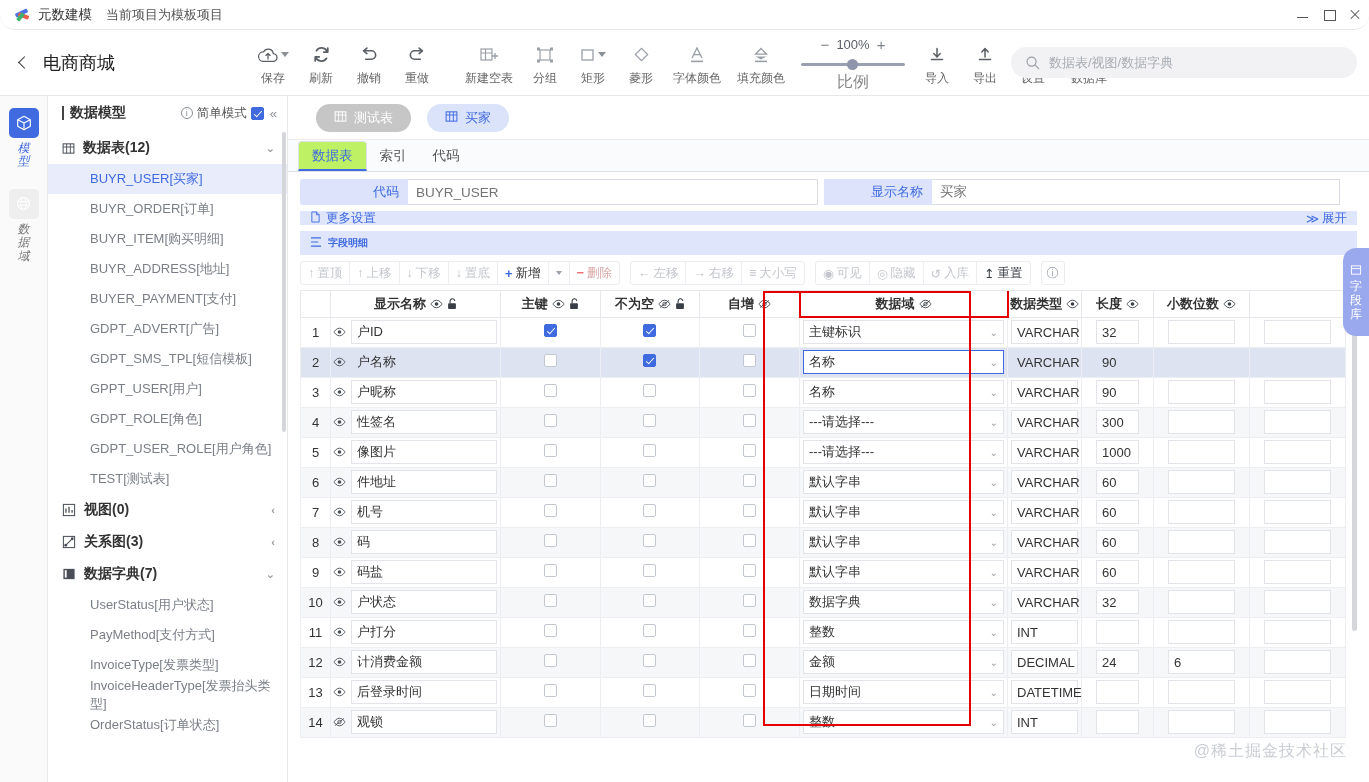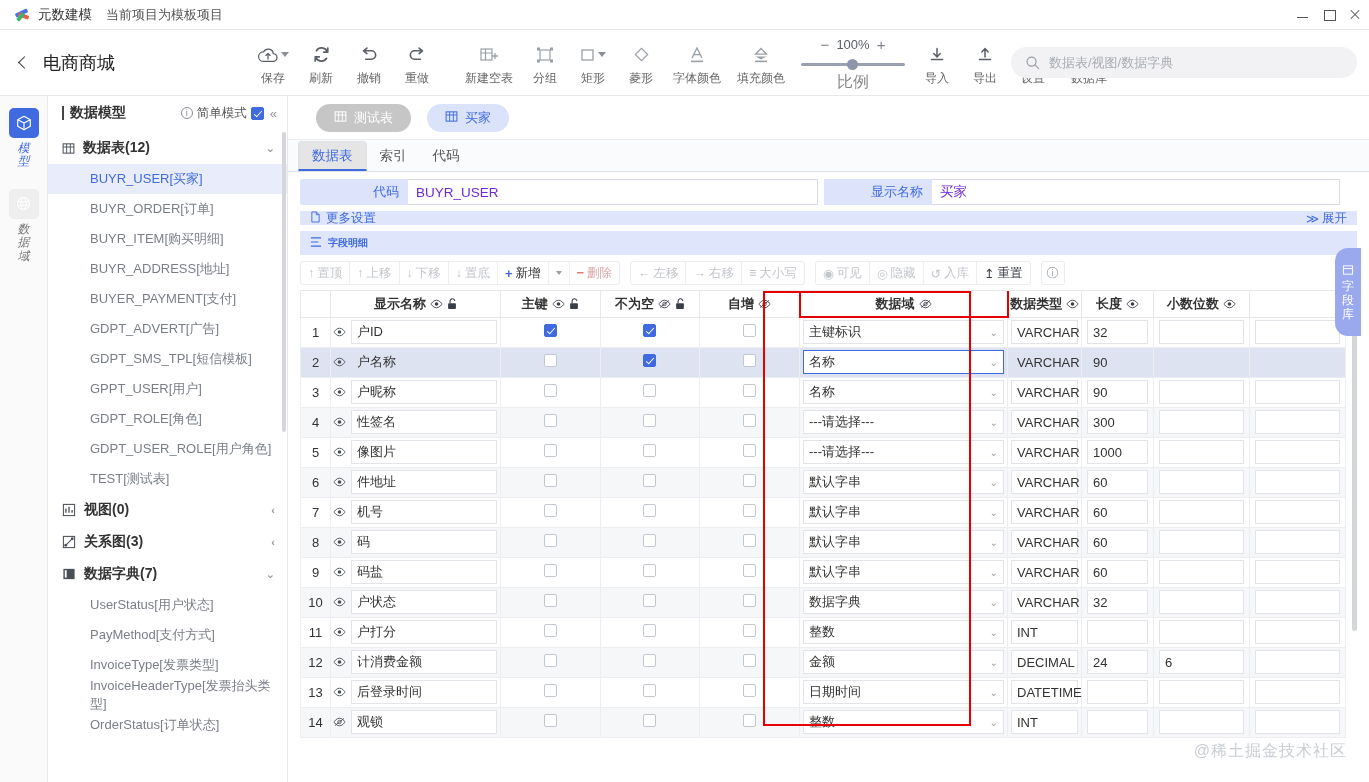--- a/index.html
+++ b/index.html
@@ -7,21 +7,21 @@
     width: 1369px; height: 782px;
     font-family: "Liberation Sans", "DejaVu Sans", sans-serif;
     font-size: 13px; color: #333;
     background: #fff; overflow: hidden;
   }
   body { position: relative; }
 
   
   .titlebar {
     height: 30px; background: #fff; border-bottom: 1px solid #e8e8e8;
-    display: flex; align-items: center; padding: 0 6px; position: relative;
+    display: flex; align-items: center; padding: 0 6px; position: relative; border-radius: 15px;
   }
   .logo-mark { width: 18px; height: 16px; margin: 0 6px 0 8px; position: relative; }
   .logo-mark i { position: absolute; display: block; border-radius: 1px; }
   .lg1 { width: 13px; height: 4px; background: #4a72e8; transform: rotate(-25deg); left: 1px; top: 4px; }
   .lg2 { width: 11px; height: 4px; background: #e8604a; transform: rotate(20deg); left: 4px; top: 7px; }
   .lg3 { width: 9px; height: 4px; background: #3fb36b; transform: rotate(-50deg); left: 2px; top: 8px; }
   .app-title { font-size: 13.5px; color: #333; }
   .app-subtitle { font-size: 13px; color: #555; margin-left: 14px; }
   .wincontrols { position: absolute; right: 8px; top: 0; height: 30px; display: flex; align-items: center; gap: 14px; }
   .wc { width: 12px; height: 12px; position: relative; cursor: default; }
@@ -135,30 +135,30 @@
   .chiprow { height: 44px; display: flex; align-items: center; padding-left: 28px; gap: 16px; background: #fff; border-bottom: 1px solid #ececec; }
   .chip {
     height: 28px; border-radius: 14px; display: flex; align-items: center; gap: 7px;
     padding: 0 18px; font-size: 13px;
   }
   .chip.gray { background: #c6c6c6; color: #fff; }
   .chip.blue { background: #dbe3fb; color: #3f6ae0; }
 
   .tabsrow { height: 32px; display: flex; align-items: flex-end; padding-left: 10px; border-bottom: 1px solid #dde1e8; background: #fafbfd; }
   .tab { height: 30px; padding: 0 13px; display: flex; align-items: center; font-size: 13.5px; color: #555; }
-  .tab.active { color: #3f6ae0; background: #e5e5e5; border: 1px solid #dde1e8; border-bottom: 2px solid #3f6ae0; border-radius: 4px 4px 0 0; }
+  .tab.active { color: #3f6ae0; background: #bef264; border: 1px solid #dde1e8; border-bottom: 2px solid #3f6ae0; border-radius: 4px 4px 0 0; }
 
   .formrow { height: 34px; display: flex; align-items: center; gap: 6px; padding: 6px 12px 0 12px; }
   .field { display: flex; align-items: stretch; height: 26px; }
   .field .flabel {
     background: #dce3fb; color: #3f6ae0; font-size: 13px; display: flex; align-items: center;
     justify-content: flex-end; padding: 0 9px; min-width: 108px;
   }
   .field .finput {
-    border: 1px solid #d9dce3; border-left: none; background: #fff; font-size: 13.5px; color: #6d28d9;
+    border: 1px solid #d9dce3; border-left: none; background: #fff; font-size: 13.5px; color: #737373;
     padding: 0 8px; display: flex; align-items: center; outline: none; font-family: inherit;
   }
   .field.code .flabel { border-radius: 3px 0 0 3px; }
   .field.code .finput { width: 410px; }
   .field.name .finput { width: 408px; }
 
   .moresettings {
     height: 14px; margin: 5px 12px 0 12px; background: #dfe5fb; display: flex; align-items: center;
     padding: 0 10px; font-size: 12.5px; color: #3f6ae0; gap: 5px;
   }
@@ -215,27 +215,27 @@
   }
   .selbox .sc { margin-left: auto; color: #9aa0a8; font-size: 10px; }
   tr.selrow .selbox { border-color: #3f6ae0; background: #fff; }
 
   .redbox {
     position: absolute; border: 2px solid #e60000; pointer-events: none; z-index: 30;
   }
 
   .typebox { margin: 2px 3px; height: 24px; border: 1px solid #e2e4e9; background: #fff; display: flex; align-items: center; padding: 0 5px; }
   tr.selrow .typebox, tr.selrow .lenbox { border-color: transparent; background: transparent; }
-  .lenbox { margin: 2px 5px; height: 24px; border: 1px solid #e2e4e9; background: #fff; display: flex; align-items: center; padding: 0 5px; }
+  .lenbox { margin: 2px 14px; height: 24px; border: 1px solid #e2e4e9; background: #fff; display: flex; align-items: center; padding: 0 5px; }
 
   .gridscroll-v { position: absolute; right: 0; top: 0; width: 5px; height: 340px; background: #d4d6da; border-radius: 3px; }
 
   
   .vtab {
-    position: absolute; right: 8px; top: 152px; width: 26px; height: 88px; background: #9aa9ee; color: #fff;
+    position: absolute; right: 0; top: 152px; width: 26px; height: 88px; background: #9aa9ee; color: #fff;
     border-radius: 13px 0 0 13px; display: flex; flex-direction: column; align-items: center; justify-content: center;
     font-size: 12px; line-height: 1.15; padding-top: 2px;
   }
   .vtab .vtxt { width: 12px; word-break: break-all; text-align: center; }
 
   .watermark {
     position: absolute; right: 22px; bottom: 20px; font-size: 16px; color: #c9cdd2; letter-spacing: 1px;
   }
 </style>
 </head>

